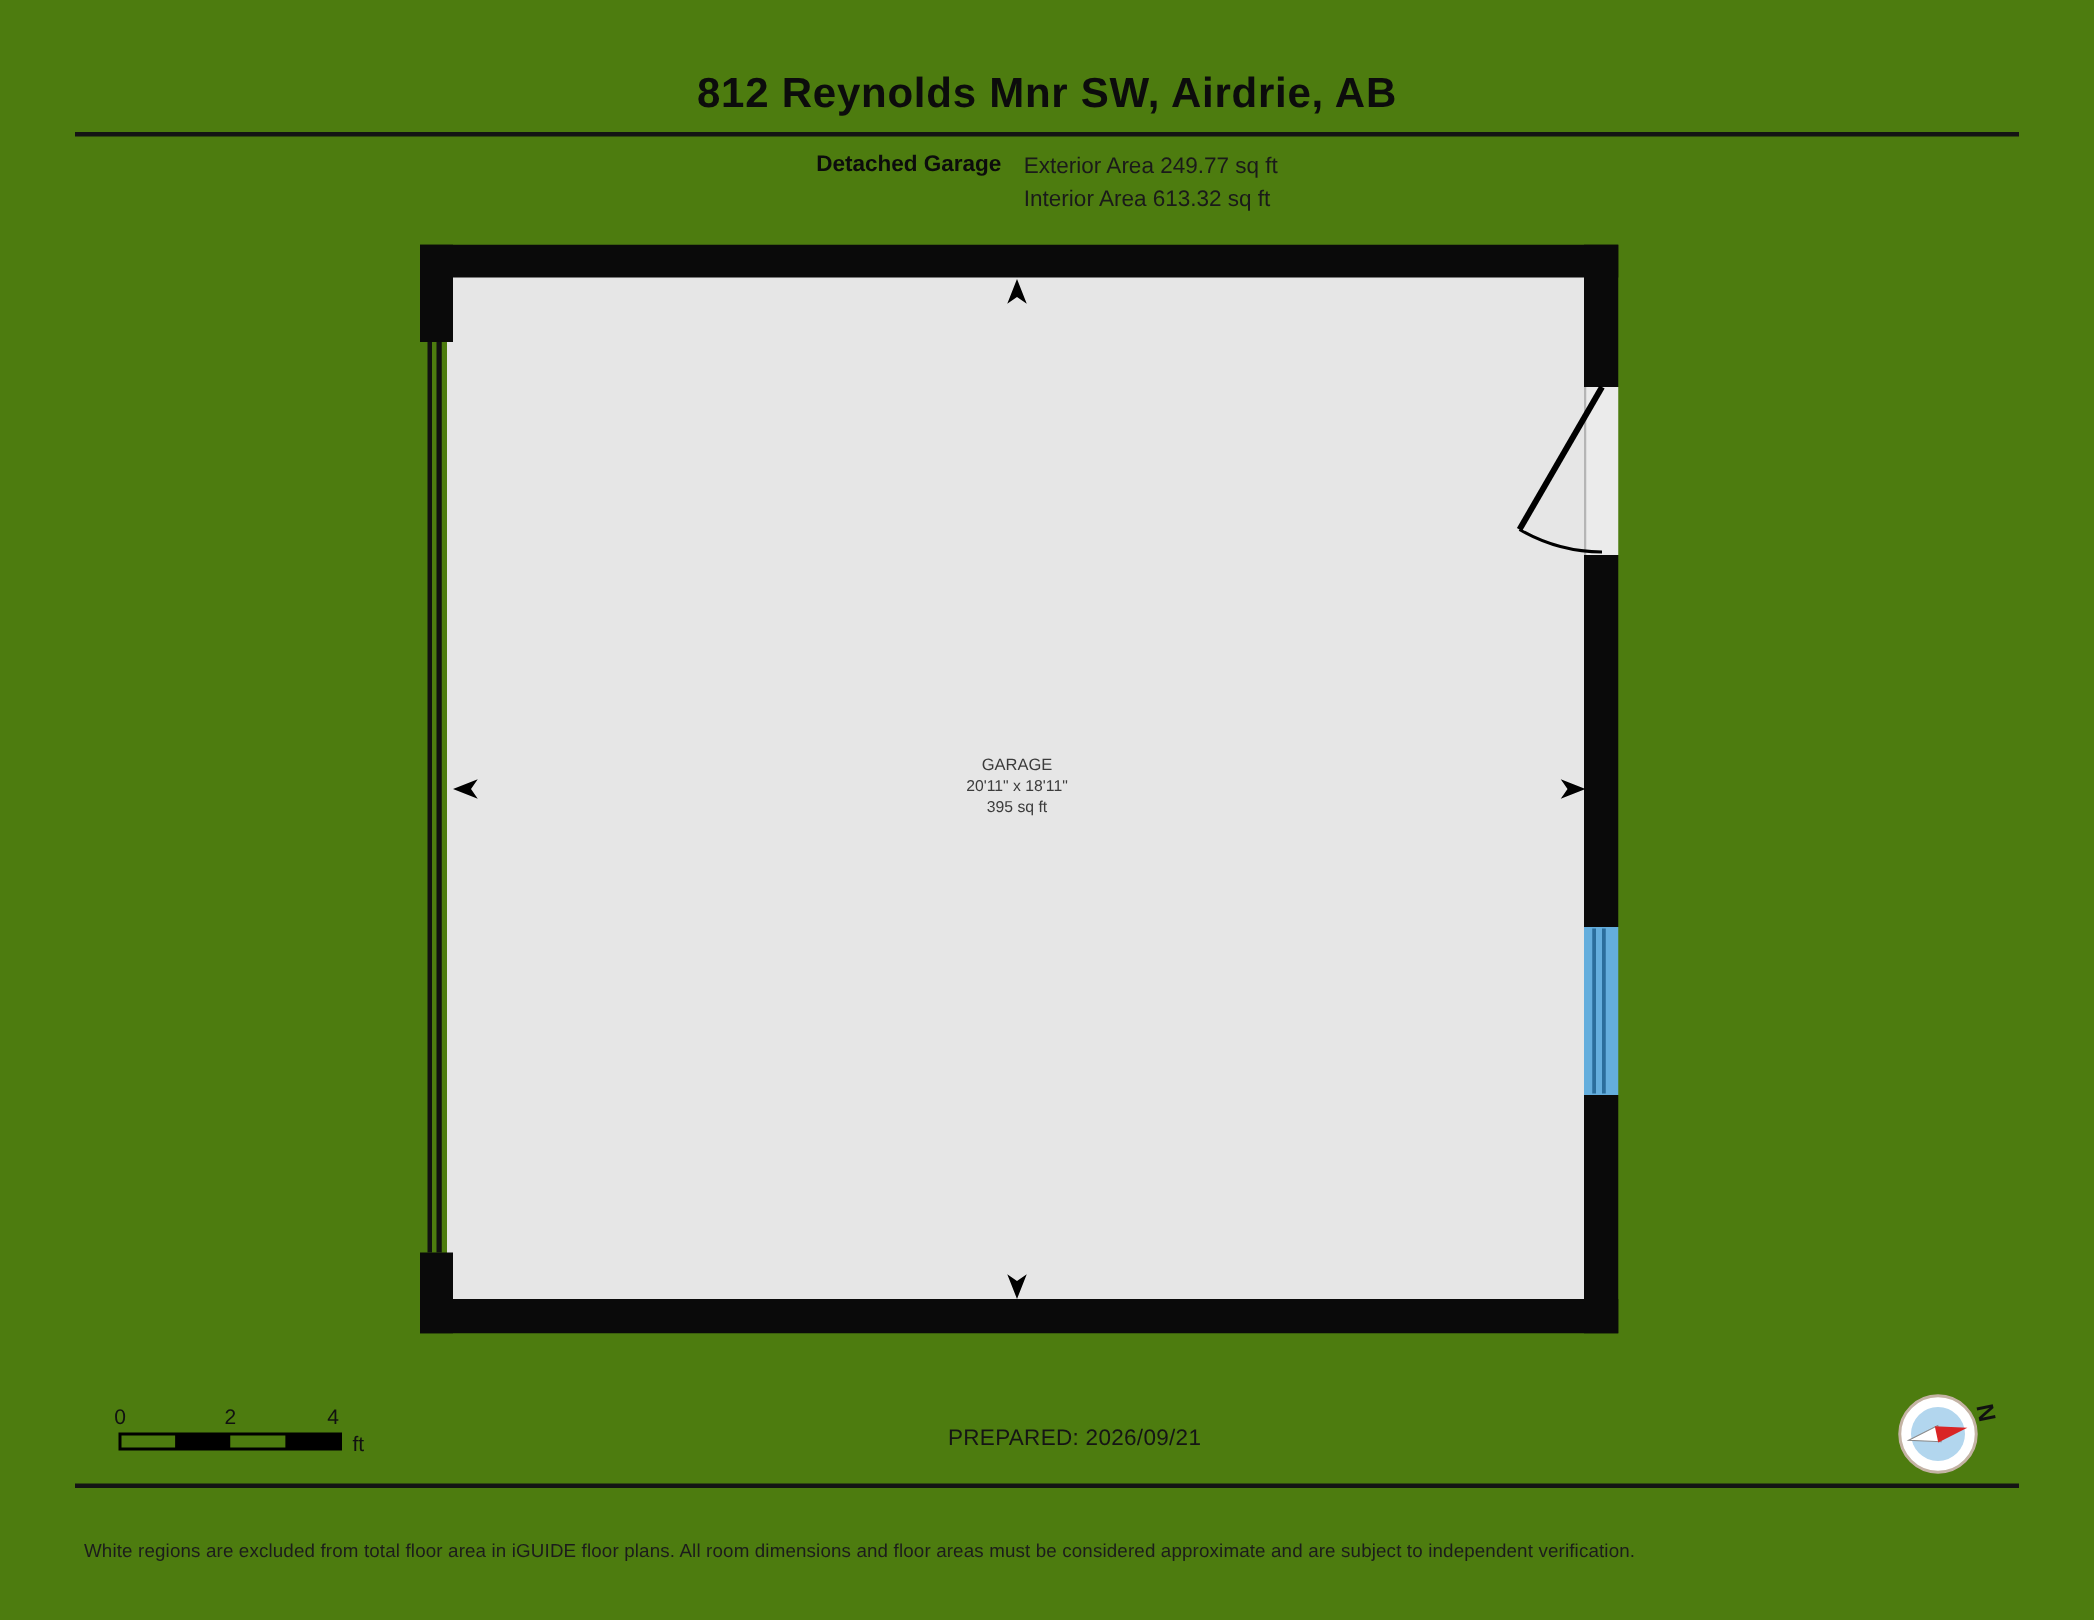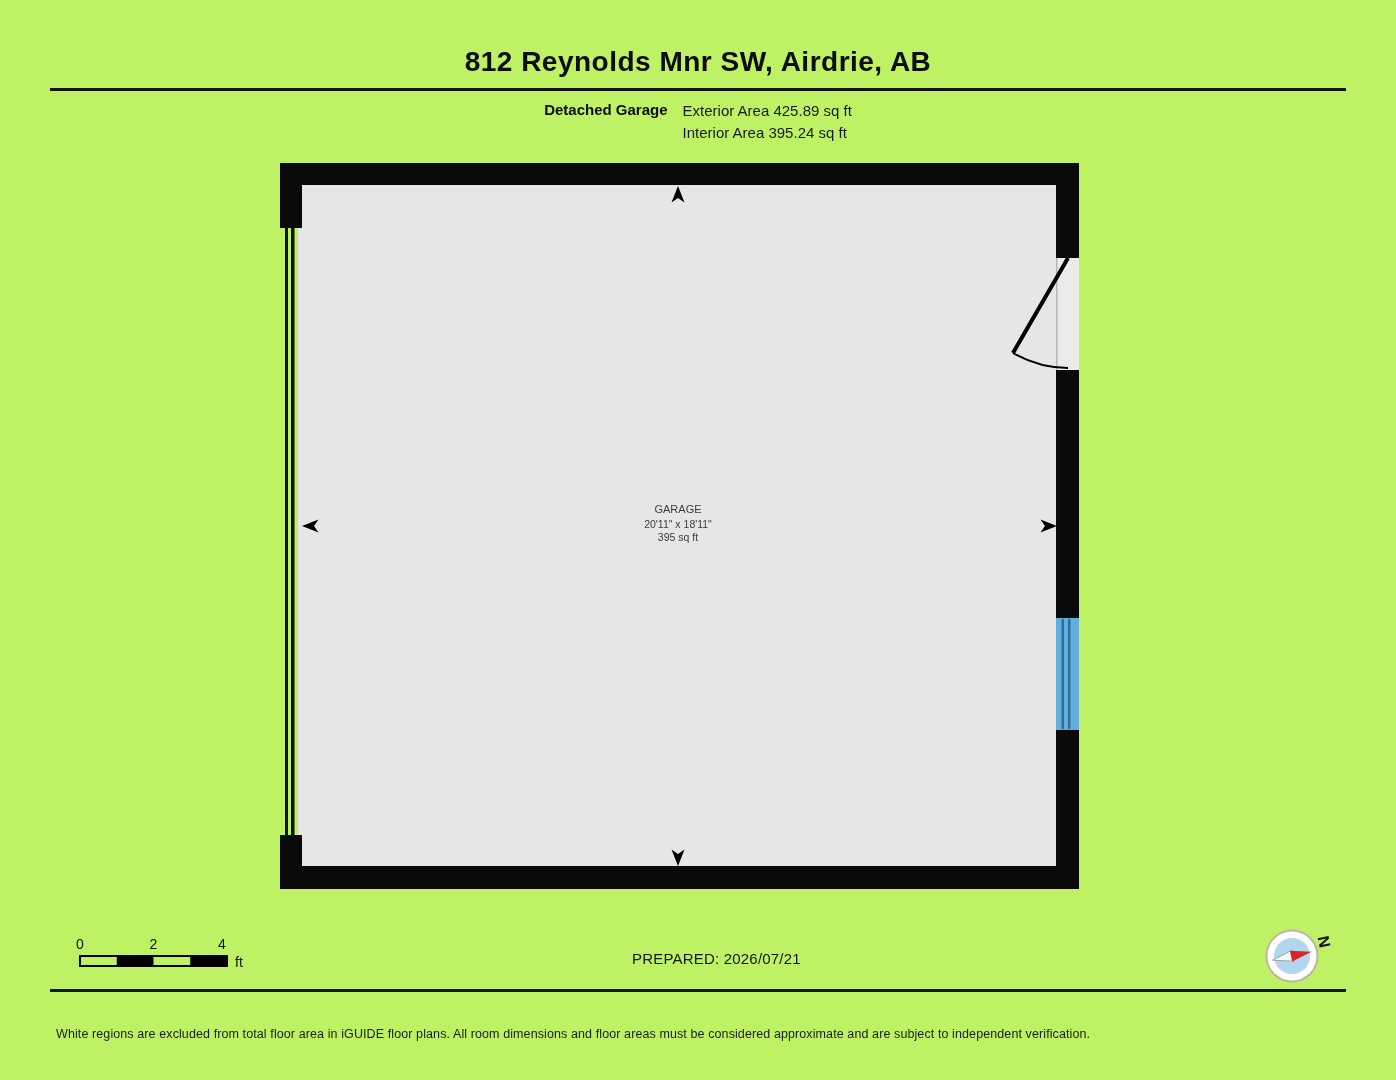--- a/index.html
+++ b/index.html
@@ -7,21 +7,21 @@
     --floor-gray:#e6e6e6;
     --window-blue:#64aedd;
     --window-frame-blue:#2b6e9c;
     --compass-ring:#c4b3a4;
     --compass-blue:#b2d6ee;
     --compass-red:#d92525;
   }
   *{margin:0;padding:0;box-sizing:border-box;}
   html,body{background:#ffffff;}
   body{font-family:"Liberation Sans","DejaVu Sans",sans-serif;color:#111;}
-  .page{position:relative;width:1396px;height:1080px;background:#bef264;overflow:hidden;}
+  .page{position:relative;width:1396px;height:1080px;background:#4d7c0f;overflow:hidden;}
 
   .page-title{
     position:absolute;top:46px;left:0;width:100%;
     text-align:center;font-size:28px;font-weight:bold;letter-spacing:0.5px;color:#0c0c0c;
   }
   .rule{position:absolute;left:50px;width:1296px;height:3px;background:#141414;}
   .rule-top{top:88px;}
   .rule-bottom{top:989px;}
 
   .floor-info{
@@ -50,22 +50,22 @@
 
 <div class="page">
 
   <div class="page-title">812 Reynolds Mnr SW, Airdrie, AB</div>
   <div class="rule rule-top"></div>
 
   <div class="floor-info">
     <div class="floor-info-inner">
       <div class="floor-name">Detached Garage</div>
       <div class="floor-areas">
-        <div>Exterior Area 425.89 sq ft</div>
-        <div>Interior Area 395.24 sq ft</div>
+        <div>Exterior Area 249.77 sq ft</div>
+        <div>Interior Area 613.32 sq ft</div>
       </div>
     </div>
   </div>
 
   <div class="plan">
     <svg width="799" height="726" viewBox="0 0 799 726">
 
       <rect x="18" y="19" width="760" height="686" style="fill:var(--floor-gray)"></rect>
 
       <rect x="0" y="0" width="799" height="22" style="fill:var(--wall-black)"></rect>
@@ -107,21 +107,21 @@
       <text x="10" y="16" text-anchor="middle" font-size="14" fill="#111">0</text>
       <text x="83.5" y="16" text-anchor="middle" font-size="14" fill="#111">2</text>
       <text x="152" y="16" text-anchor="middle" font-size="14" fill="#111">4</text>
       <rect x="46.75" y="23" width="36.75" height="10" fill="#000"></rect>
       <rect x="120.25" y="23" width="36.75" height="10" fill="#000"></rect>
       <rect x="10" y="23" width="147" height="10" fill="none" stroke="#000" stroke-width="2"></rect>
       <text x="165" y="34" font-size="14" fill="#111">ft</text>
     </svg>
   </div>
 
-  <div class="prepared">PREPARED: 2026/07/21</div>
+  <div class="prepared">PREPARED: 2026/09/21</div>
 
   <div class="compass">
     <svg width="84" height="62" viewBox="0 0 84 62">
       <circle cx="31" cy="31" r="25.5" fill="#ffffff" style="stroke:var(--compass-ring)" stroke-width="2"></circle>
       <circle cx="31" cy="31" r="18" style="fill:var(--compass-blue)"></circle>
       <g transform="translate(31,31) rotate(-12)">
         <polygon points="-20,0 1,-5.5 1,5.5" fill="#ffffff" stroke="#8a8a8a" stroke-width="0.7"></polygon>
         <polygon points="20,0 -1,-5.5 -1,5.5" style="fill:var(--compass-red)"></polygon>
       </g>
       <text x="60" y="20" font-size="16" font-weight="bold" fill="#111" transform="rotate(78 63 14)">N</text>

